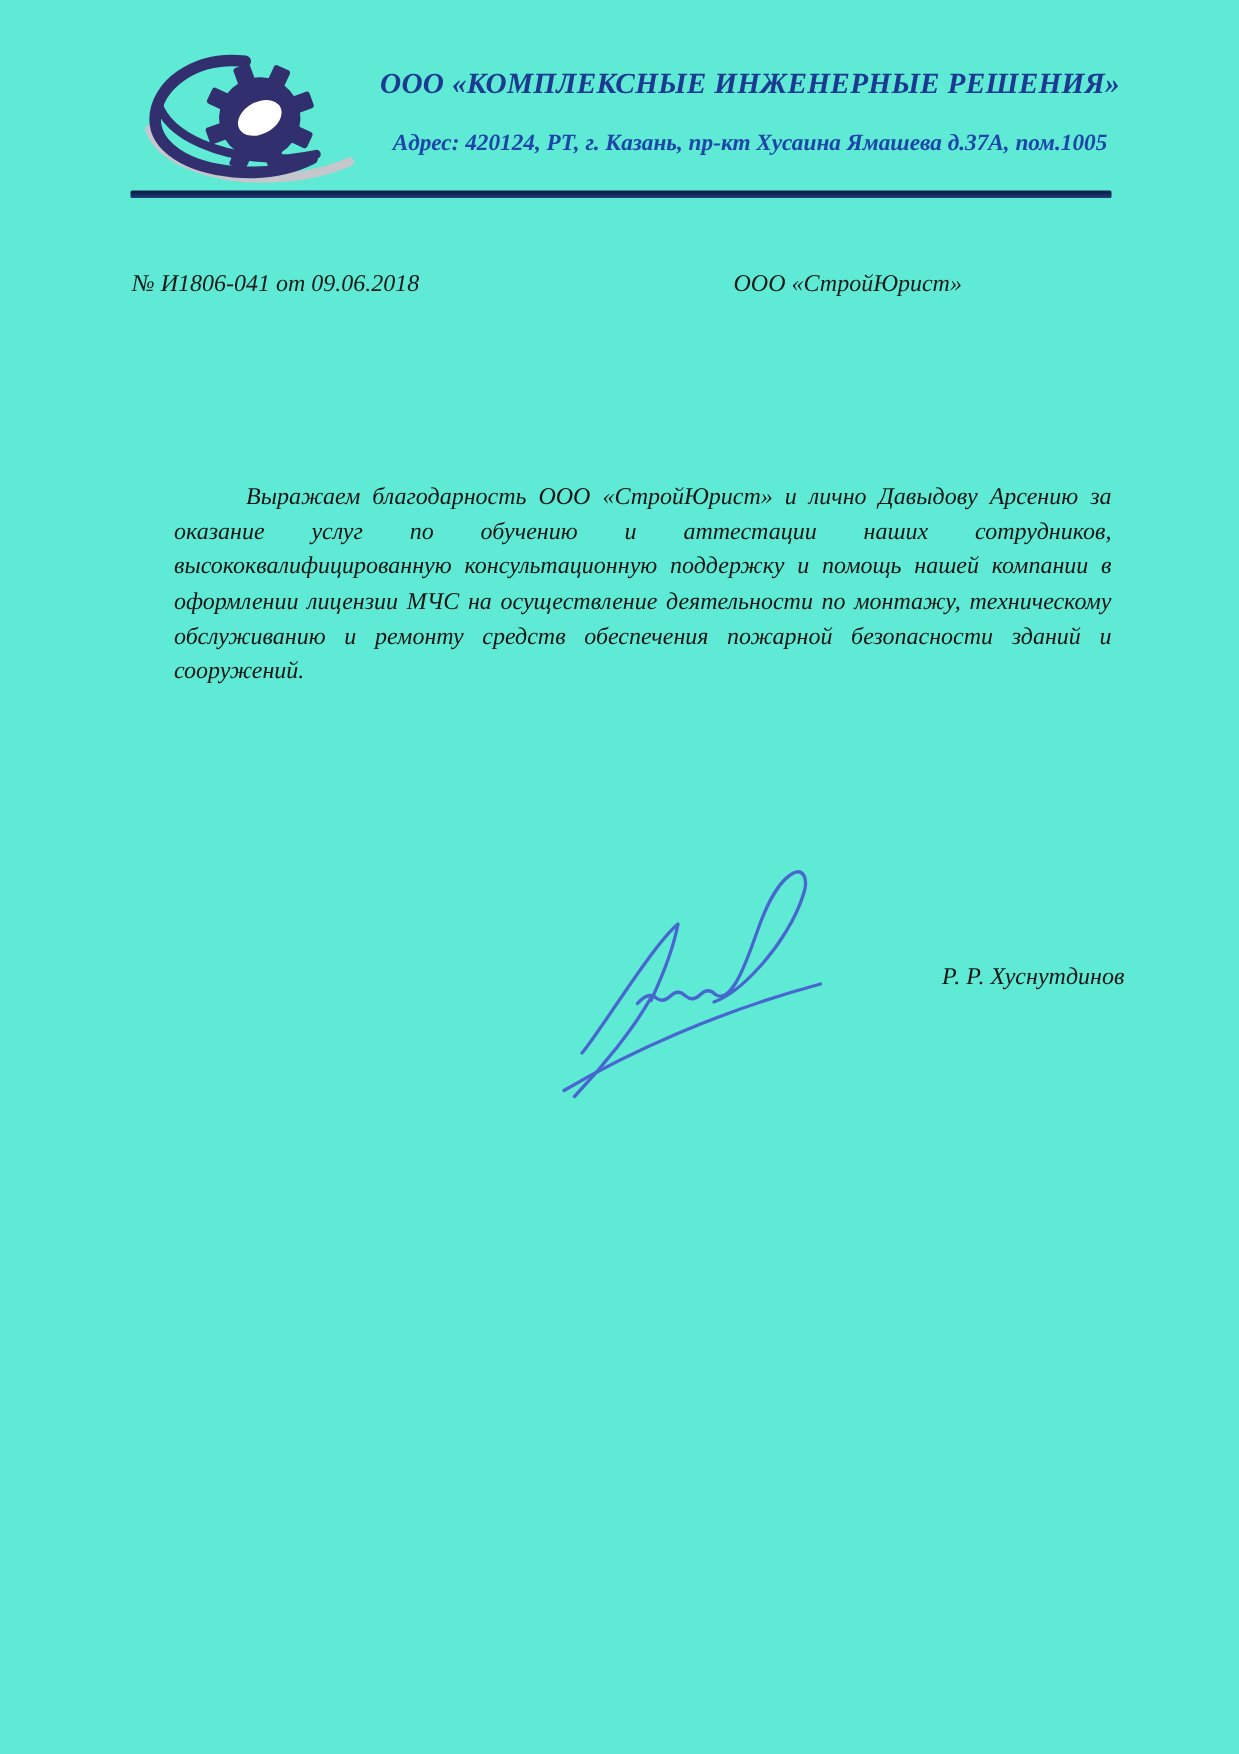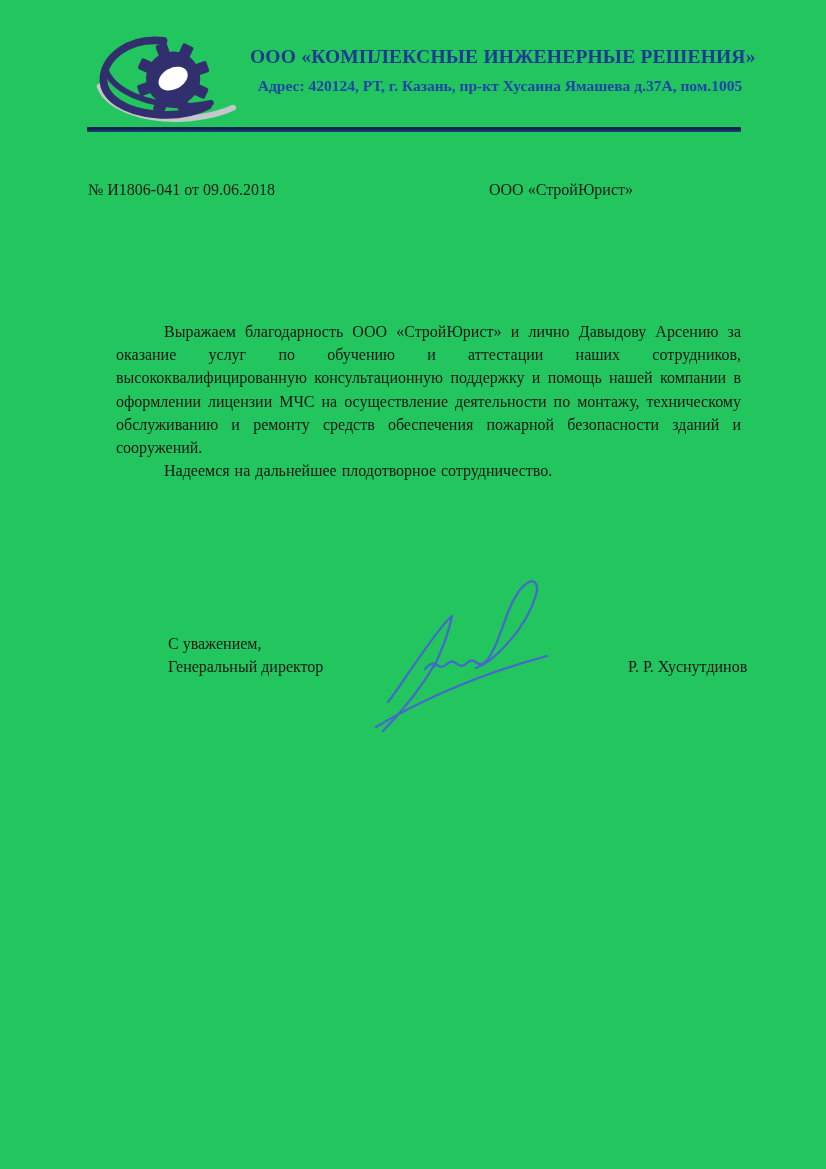--- a/index.html
+++ b/index.html
@@ -3,22 +3,23 @@
 <meta charset="utf-8">
 <style>
   * { margin: 0; padding: 0; box-sizing: border-box; }
   html, body { background: #ffffff; }
   body { font-family: "Liberation Serif", "DejaVu Serif", serif; }
 
   .page {
     position: relative;
     width: 826px;
     height: 1169px;
-    background: #22c55e;
+    background: #5eead4;
     overflow: hidden;
+    font-style: italic;
   }
 
   
   .logo-svg {
     position: absolute;
     left: 93px;
     top: 36px;
     width: 170px;
     height: 92px;
   }
@@ -36,21 +37,21 @@
     letter-spacing: 0.2px;
     white-space: nowrap;
   }
   .company-inn {
     margin-top: 13px;
     font-size: 14.5px;
     font-weight: bold;
     color: #1e45a8;
   }
   .company-addr {
-    margin-top: 9px;
+    margin-top: 19px;
     font-size: 15.5px;
     font-weight: bold;
     color: #1e45a8;
     white-space: nowrap;
   }
   .head-rule {
     position: absolute;
     left: 87px;
     top: 127px;
     width: 654px;
@@ -93,21 +94,21 @@
     position: absolute;
     left: 168px;
     top: 632px;
     font-size: 16px;
     line-height: 23px;
     color: #151515;
   }
   .sig-name {
     position: absolute;
     left: 628px;
-    top: 658px;
+    top: 643px;
     font-size: 16px;
     color: #151515;
     white-space: nowrap;
   }
   .sig-svg {
     position: absolute;
     left: 360px;
     top: 555px;
     width: 200px;
     height: 185px;
@@ -149,27 +150,22 @@
 
   <div class="head-rule"></div>
 
   <div class="ref-row">
     <span class="ref-number">№ И1806-041 от 09.06.2018</span>
     <span class="ref-recipient">ООО «СтройЮрист»</span>
   </div>
 
   <div class="body-text">
     <p>Выражаем благодарность ООО «СтройЮрист» и лично Давыдову Арсению за оказание услуг по обучению и аттестации наших сотрудников, высококвалифицированную консультационную поддержку и помощь нашей компании в оформлении лицензии МЧС на осуществление деятельности по монтажу, техническому обслуживанию и ремонту средств обеспечения пожарной безопасности зданий и сооружений.</p>
-    <p>Надеемся на дальнейшее плодотворное сотрудничество.</p>
   </div>
 
-  <div class="sig-left">
-    <div>С уважением,</div>
-    <div>Генеральный директор</div>
-  </div>
 
   <svg class="sig-svg" viewBox="0 0 200 185" aria-hidden="true">
     <g fill="none" stroke="#4767cf" stroke-width="2.2" stroke-linecap="round" stroke-linejoin="round">
 
       <path d="M 28,147 C 40,133 75,75 92,61 C 89,77 81,97 74,112"></path>
 
       <path d="M 65,114 q 7,-8 12,-4 q 5,4 10,-1 q 5,-5 10,0 q 5,4 10,-1 q 5,-5 10,0 q 6,4 13,-7 c 7,-11 11,-25 17,-41 c 6,-16 14,-29 22,-33 c 6,-3 10,3 7,13 c -5,17 -17,36 -30,50 c -9,10 -19,19 -30,23"></path>
 
       <path d="M 74,110 C 63,130 42,156 23,176"></path>
 

